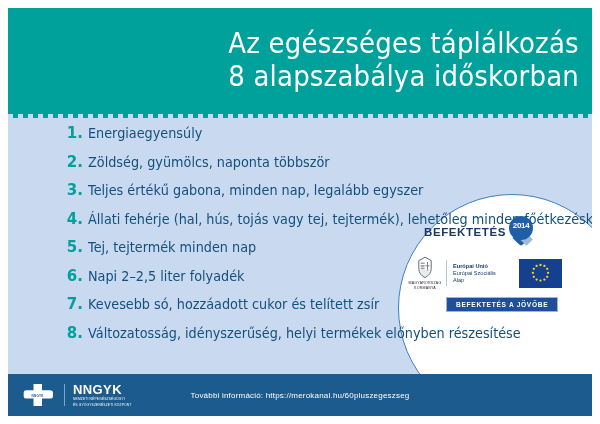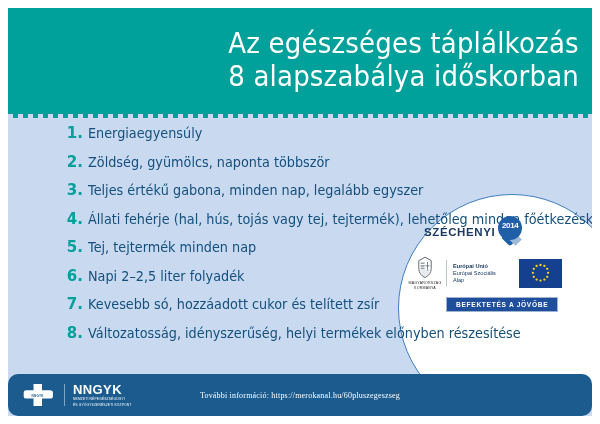--- a/index.html
+++ b/index.html
@@ -251,21 +251,20 @@
   
   .footer {
     position: absolute;
     left: 0;
     bottom: 0;
     width: 100%;
     height: 42px;
     background: #1b5b8e;
     display: flex;
     align-items: center;
-    border-radius: 10px;
   }
   .nngyk {
     display: flex;
     align-items: center;
     margin-left: 14px;
   }
   .cross {
     position: relative;
     width: 34px;
     height: 26px;
@@ -293,21 +292,21 @@
     font-family: "Liberation Sans", sans-serif;
   }
   .footer-info {
     position: absolute;
     left: 0;
     width: 100%;
     text-align: center;
     color: #ffffff;
     font-size: 8px;
     letter-spacing: 0.2px;
-    font-family: Liberation Serif, serif;
+    font-family: Liberation Sans, sans-serif;
   }
 </style>
 </head>
 <body>
 
 <div class="poster">
 
   <div class="header">
     <div class="title-line">Az egészséges táplálkozás</div>
     <div class="title-line">8 alapszabálya időskorban</div>
@@ -350,21 +349,21 @@
     <div class="item">
       <span class="num">8.</span>
       <span class="txt">Változatosság, idényszerűség, helyi termékek előnyben részesítése</span>
     </div>
 
   </div>
 
   <div class="logo-stack">
 
     <div class="szechenyi">
-      <span class="szechenyi-word">SZÉCHENYI</span>
+      <span class="szechenyi-word">BEFEKTETÉS</span>
       <span class="balloon">
         <span class="bl-tip"></span>
         <span class="bl-sheen"></span>
         <span class="bl-top"></span>
         <span class="bl-year">2014</span>
       </span>
     </div>
 
     <div class="mid-row">
 

